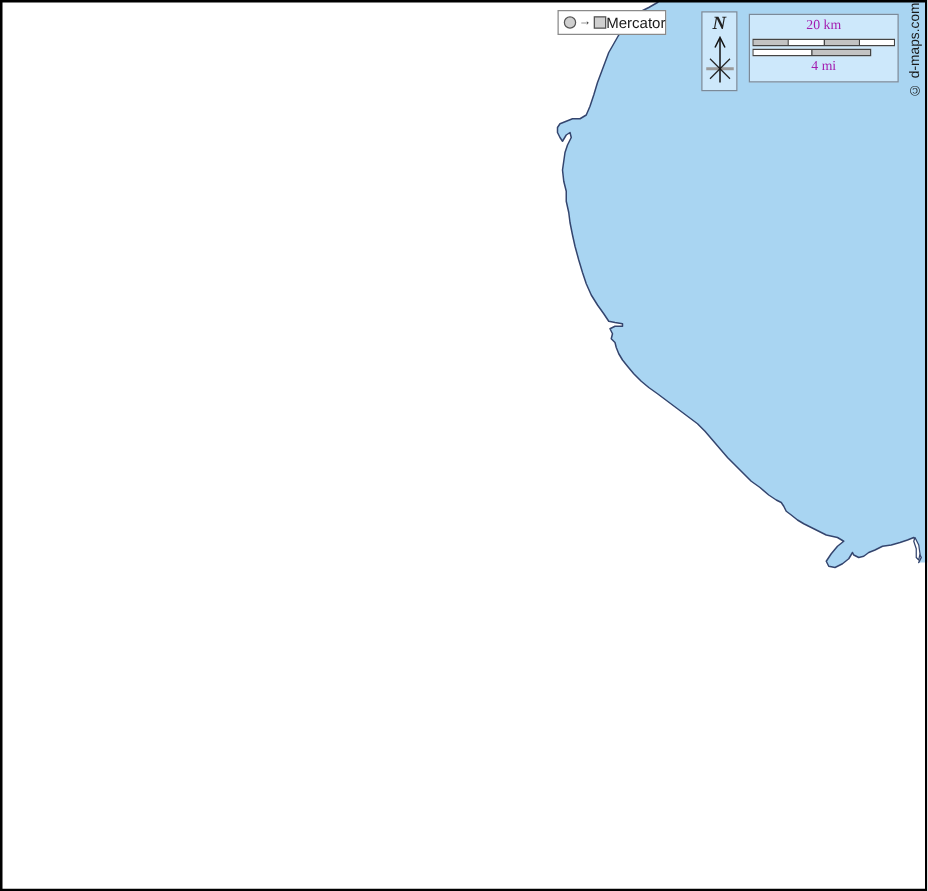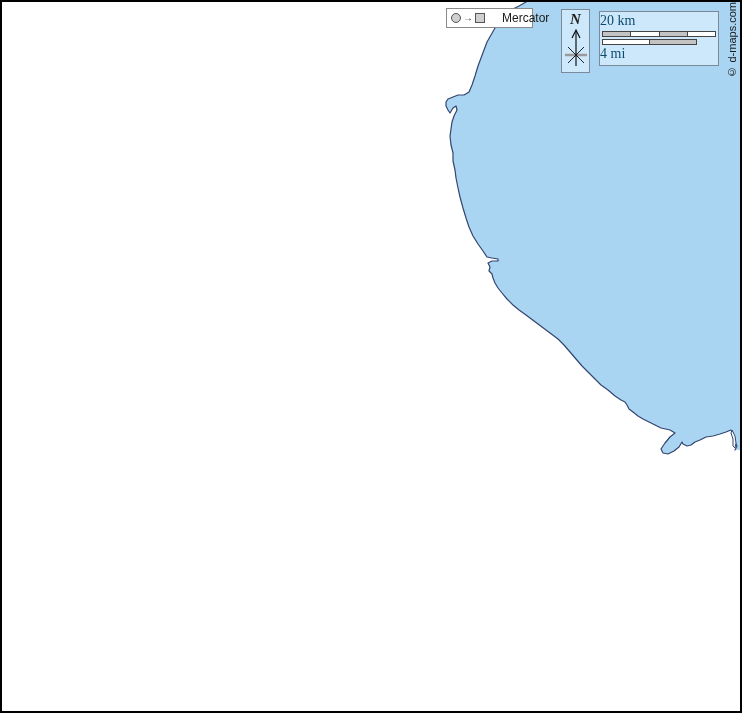--- a/index.html
+++ b/index.html
@@ -37,21 +37,21 @@
   .proj-arrow{
     font-size:10px;color:#333;line-height:1;
     margin:0 2px;flex:0 0 auto;
   }
   .proj-square{
     width:8px;height:8px;
     background:#cfcfcf;border:1px solid #555;
     flex:0 0 auto;
   }
   .mercator-label{
-    margin-left:17px;
+    margin-left:0;
     font-size:12px;color:#1a1a1a;
     white-space:nowrap;
   }
 
   
   .compass-box{
     position:absolute;left:561px;top:9px;
     width:29px;height:64px;
     background:#cde8fb;
     border:1px solid #7b8a99;
@@ -71,22 +71,22 @@
   .scale-box{
     position:absolute;left:599px;top:11px;
     width:120px;height:55px;
     background:#cde8fb;
     border:1px solid #7b8a99;
     box-sizing:border-box;
     z-index:20;
   }
   .scale-label{
     font-family:"Liberation Serif",serif;
-    font-size:14px;color:#0c4a6e;
-    text-align:left;line-height:17px;
+    font-size:11px;color:#a21caf;
+    text-align:center;line-height:17px;
   }
   .bar{
     box-sizing:border-box;
     border:1px solid #444;
     height:6px;display:flex;
     margin-left:2px;margin-top:2px;
     background:#fff;
   }
   .bar-km{width:114px;}
   .bar-mi{width:95px;}

